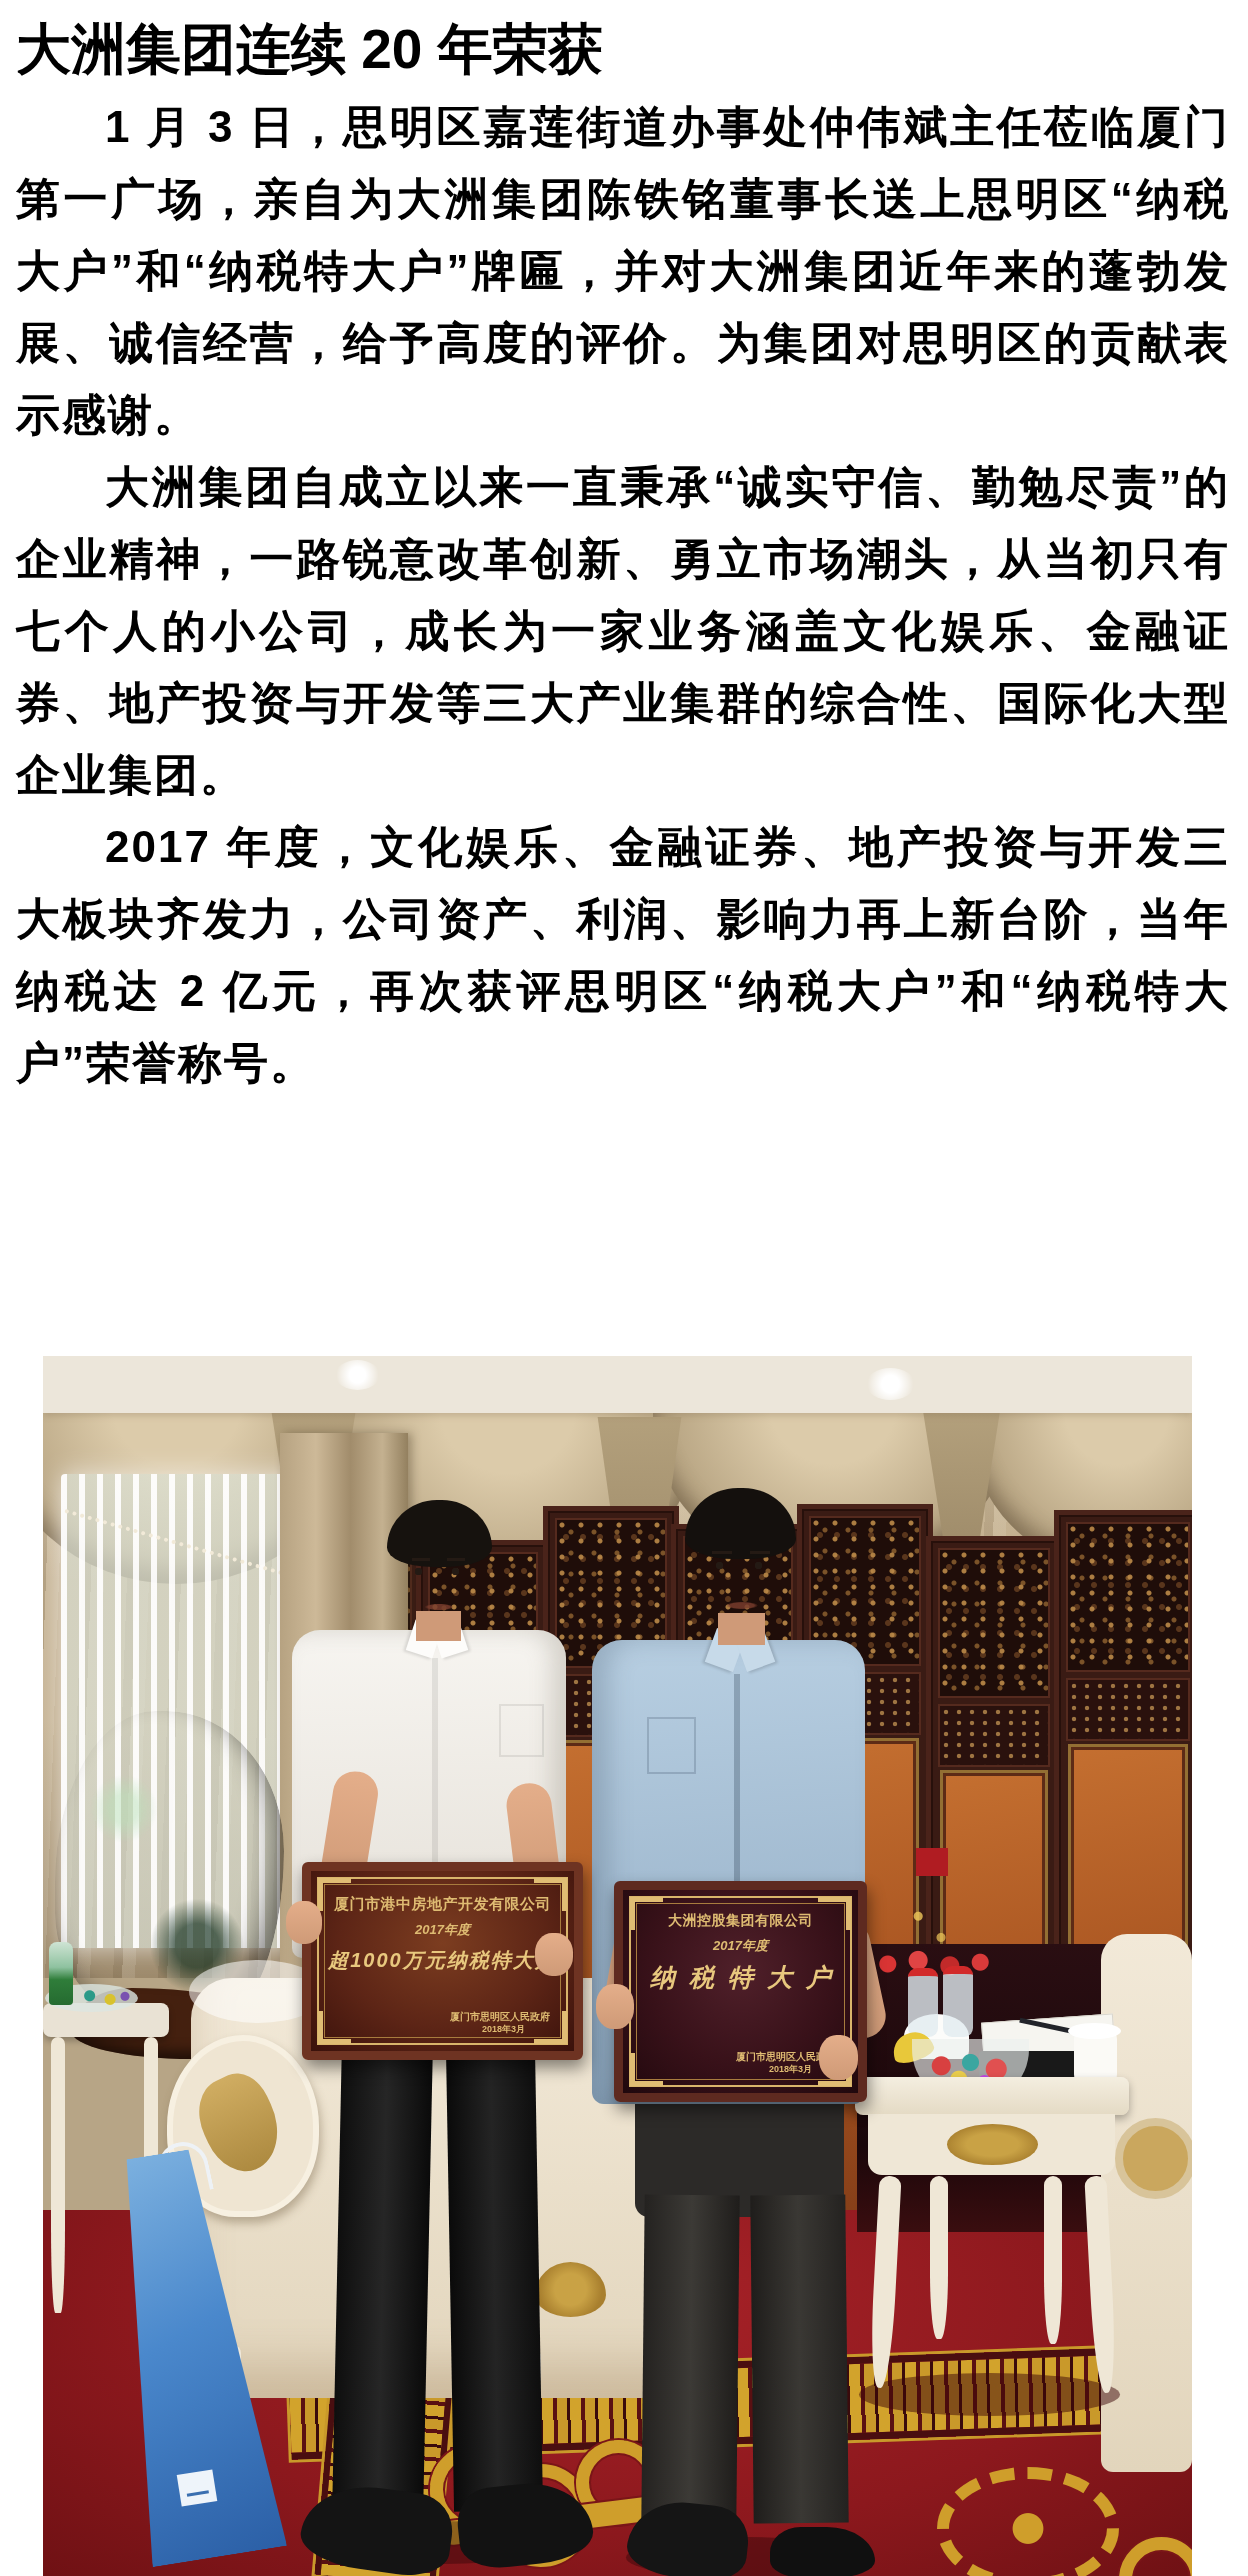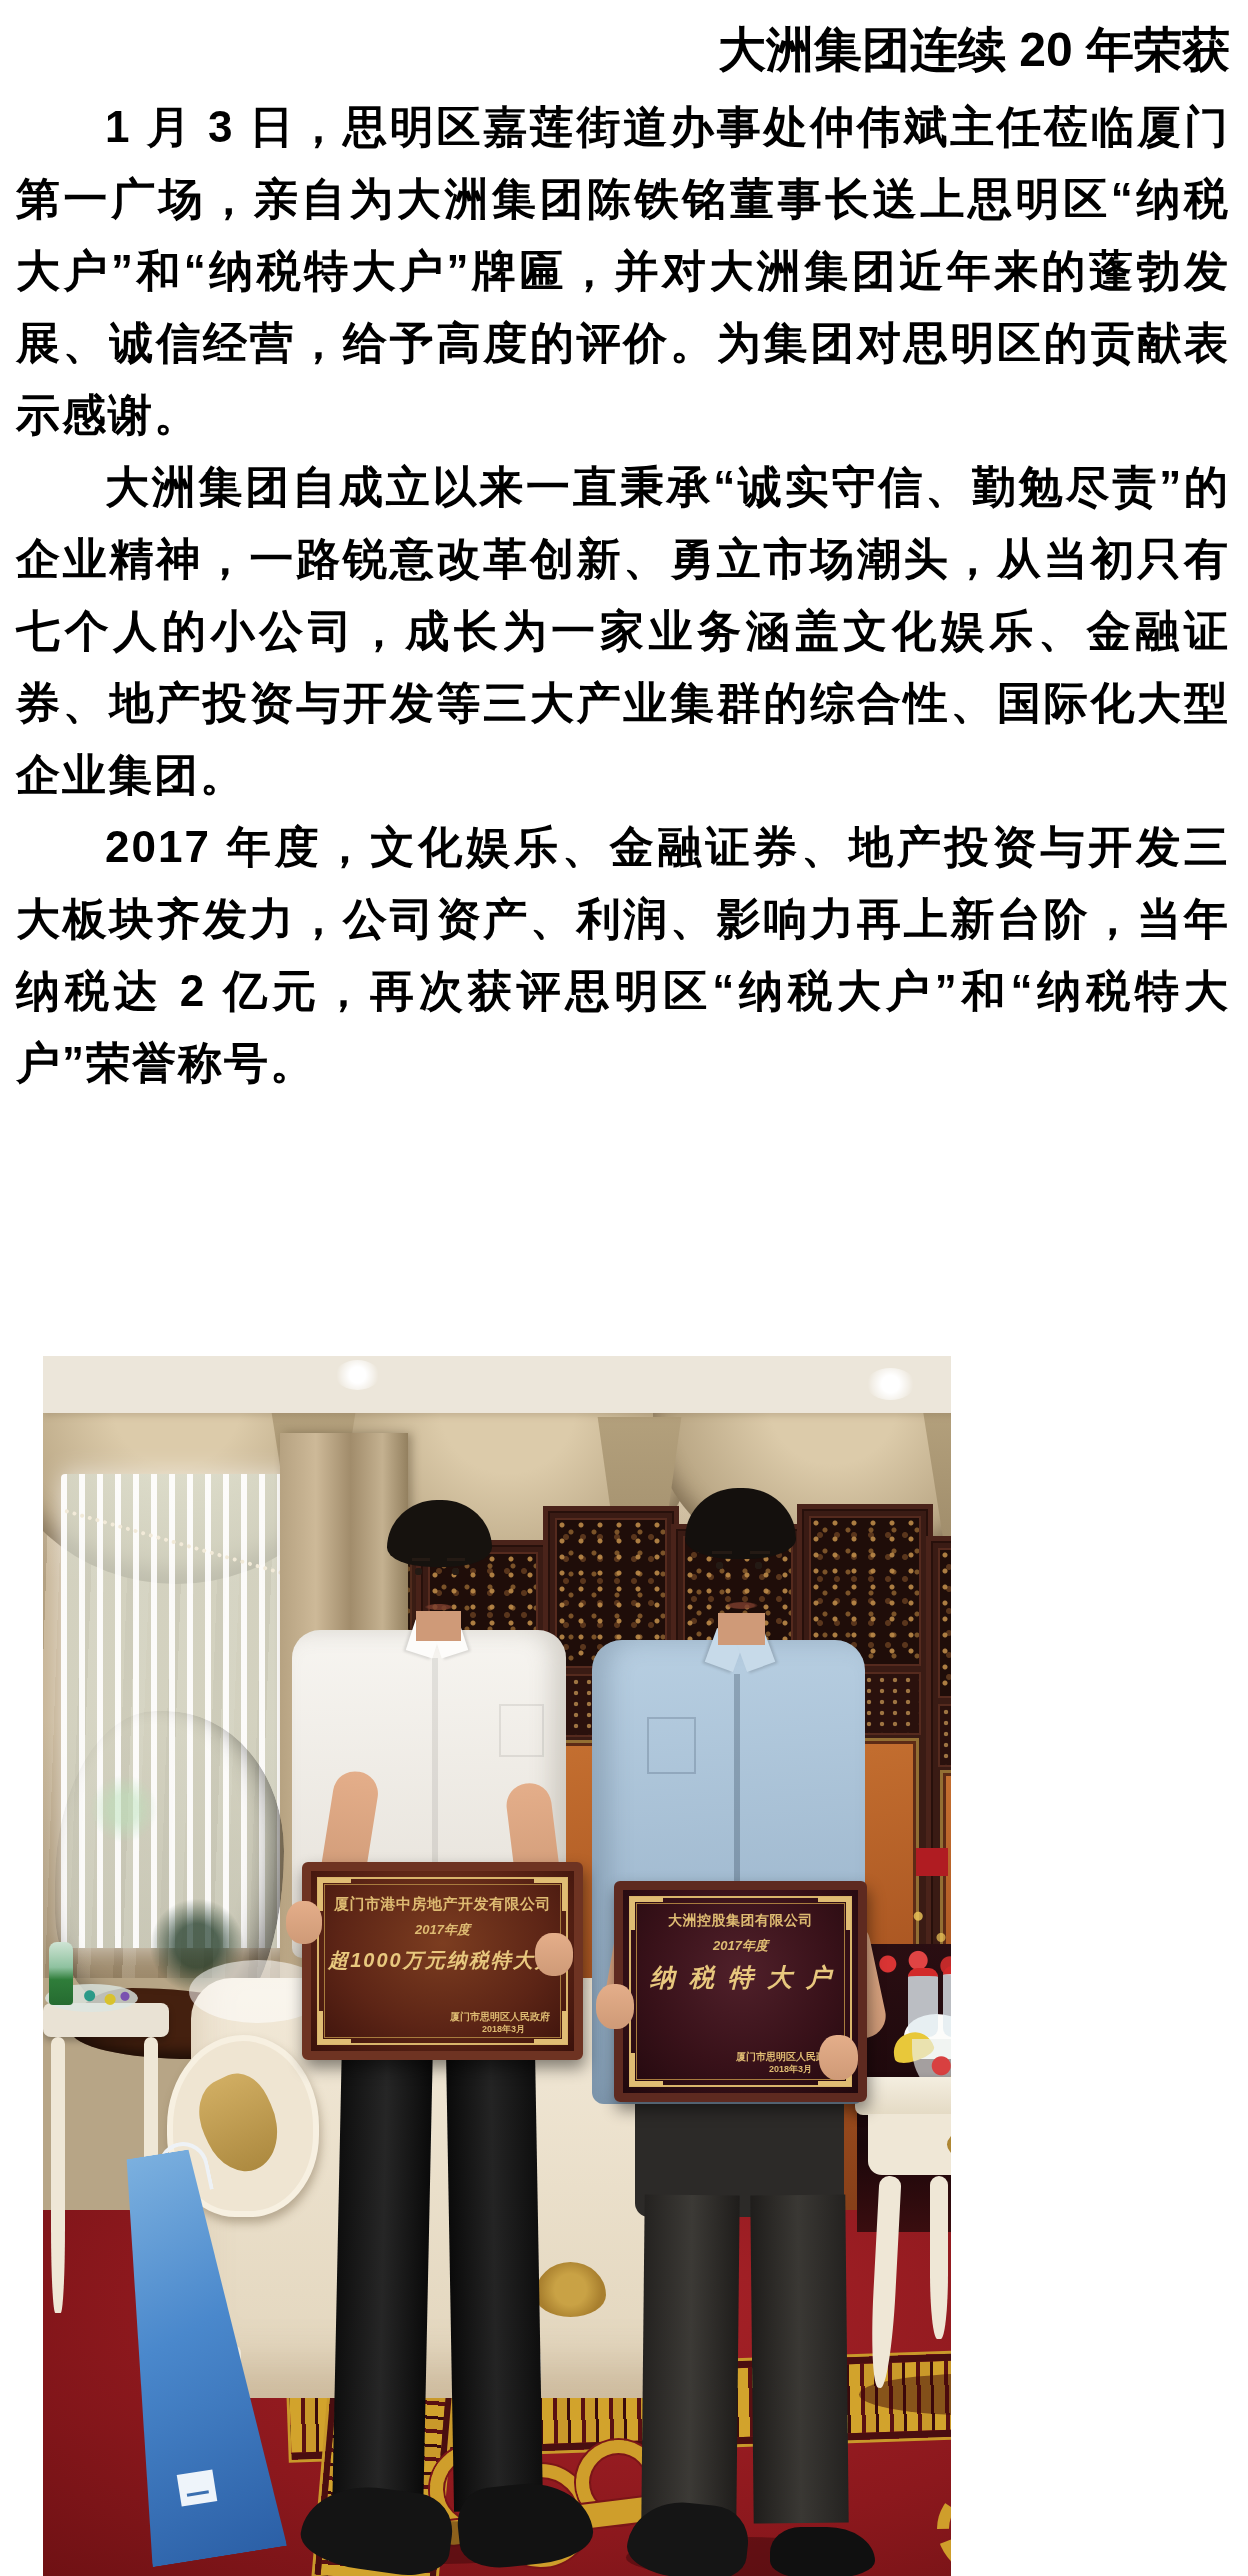--- a/index.html
+++ b/index.html
@@ -1,25 +1,25 @@
 <!DOCTYPE html>
 <html><head>
 <meta charset="utf-8">
 <style>
   html,body{margin:0;padding:0;background:#fff;}
   .page{position:relative;width:1248px;height:2576px;background:#ffffff;overflow:hidden;
         font-family:"Liberation Sans",sans-serif;color:#000;}
   .abs{position:absolute;}
   
   .doc{position:absolute;left:16px;top:8px;width:1214px;font-weight:700;}
-  .title{margin:0;text-align:right;font-size:48px;line-height:83px;font-weight:700;}
+  .title{margin:0;text-align:left;font-size:55px;line-height:83px;font-weight:700;}
   .doc p{margin:0;font-size:44px;line-height:72px;letter-spacing:2px;
          text-align:justify;text-justify:inter-ideograph;text-indent:89px;}
   
-  .photo{position:absolute;left:43px;top:1356px;width:908px;height:1220px;overflow:hidden;
+  .photo{position:absolute;left:43px;top:1356px;width:1149px;height:1220px;overflow:hidden;
          background:#b7a586;}
   .cwall{background-color:#bfab8a;background-image:
     radial-gradient(ellipse 60% 45% at 12% 0%,rgba(244,234,214,.55),transparent 70%),
     radial-gradient(ellipse 55% 40% at 45% 2%,rgba(240,228,204,.5),transparent 70%),
     radial-gradient(ellipse 55% 42% at 78% 0%,rgba(238,226,200,.5),transparent 70%),
     repeating-linear-gradient(92deg,rgba(90,70,44,.16) 0 9px,rgba(255,250,238,.12) 9px 22px,rgba(0,0,0,0) 22px 45px),
     linear-gradient(rgba(0,0,0,0) 55%,rgba(70,52,30,.28));}
   .swag{background:radial-gradient(ellipse at 50% 0%,#dccbaa 25%,#b9a684 65%,#8f7c5e 100%);
         border-radius:0 0 55% 55% / 0 0 100% 100%;
         box-shadow:inset 0 -14px 20px rgba(60,45,25,.38);}

